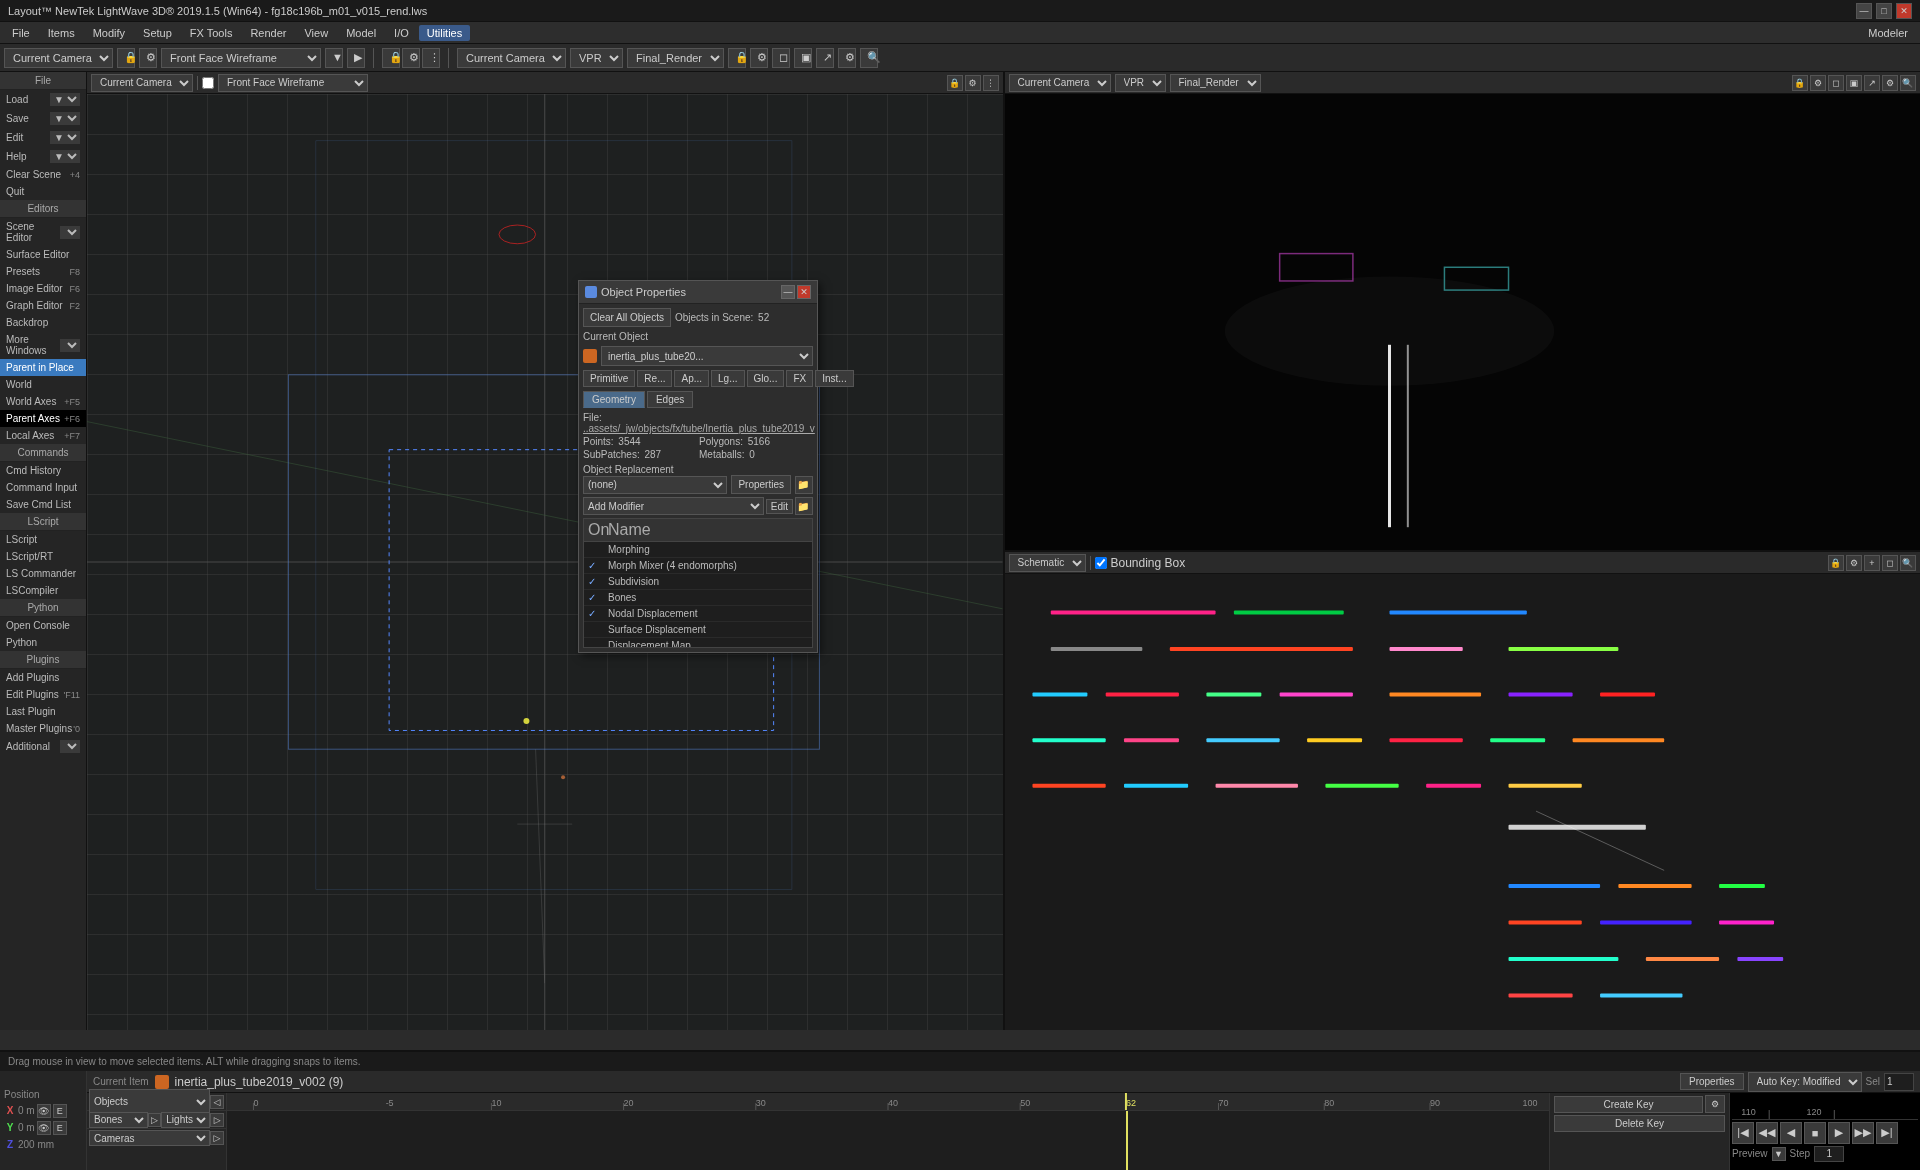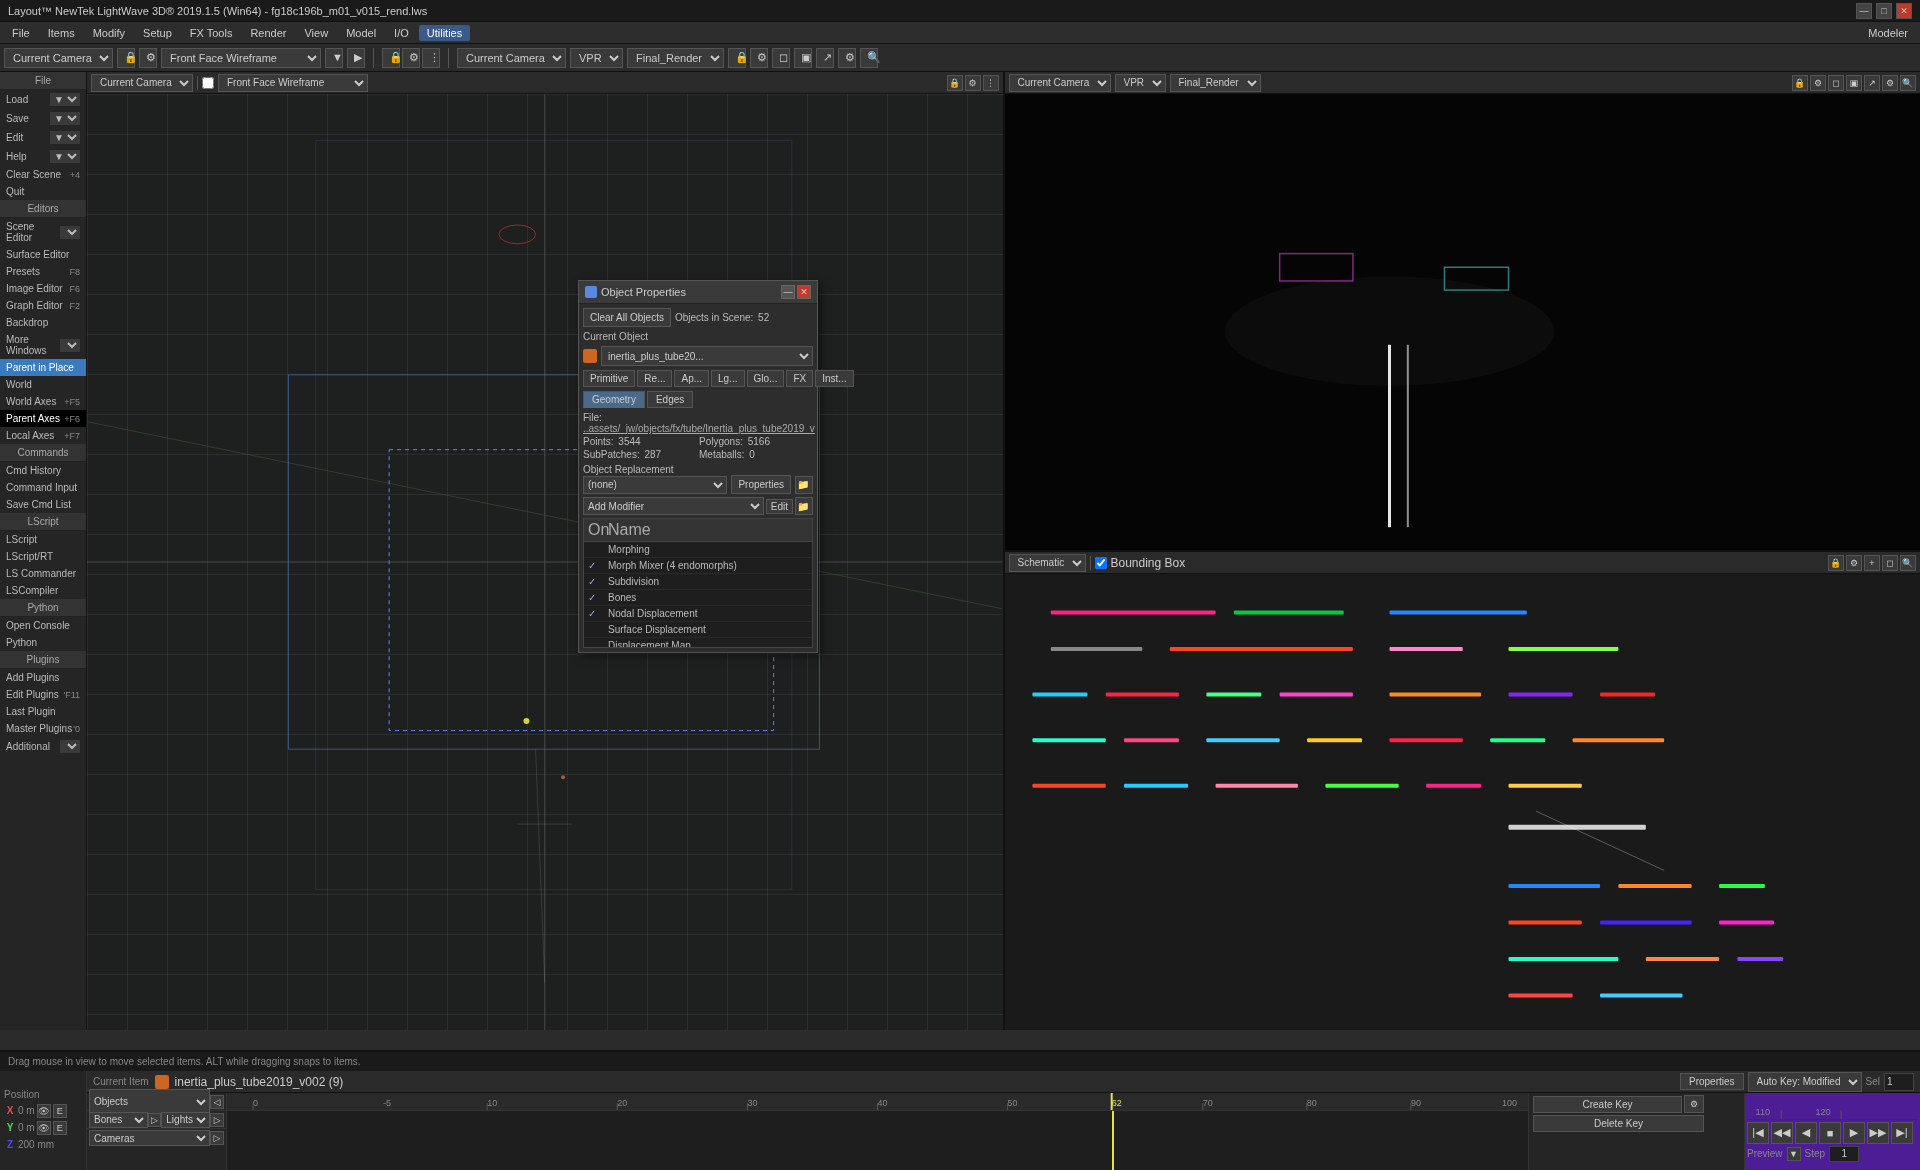--- a/index.html
+++ b/index.html
@@ -1034,21 +1034,21 @@
         <div style="width:180px;flex-shrink:0;background:#252525;border-left:1px solid #333;display:flex;flex-direction:column;padding:2px 4px;gap:2px;">
           <div style="display:flex;align-items:center;gap:2px;">
             <button style="background:#3a3a3a;border:1px solid #555;color:#ccc;font-size:10px;padding:2px 6px;cursor:pointer;flex:1;">Create Key</button>
             <div class="vp-btn" style="width:20px;height:18px;font-size:9px;">⚙</div>
           </div>
           <div style="display:flex;align-items:center;gap:2px;">
             <button style="background:#3a3a3a;border:1px solid #555;color:#ccc;font-size:10px;padding:2px 6px;cursor:pointer;flex:1;">Delete Key</button>
           </div>
         </div>
 
-        <div style="width:176px;flex-shrink:0;background:#4c1d95;border-left:1px solid #333;display:flex;flex-direction:column;justify-content:center;padding:2px;margin-left:36px;">
+        <div style="width:191px;flex-shrink:0;background:#000000;border-left:1px solid #333;display:flex;flex-direction:column;justify-content:center;padding:2px;">
 
           <div style="display:flex;align-items:center;height:18px;border-bottom:1px solid #333;margin-bottom:2px;">
             <svg style="width:100%;height:100%;">
               <text x="5%" y="13" font-size="9" fill="#888">110</text>
               <line x1="20%" y1="8" x2="20%" y2="18" stroke="#555"></line>
               <text x="40%" y="13" font-size="9" fill="#888">120</text>
               <line x1="55%" y1="8" x2="55%" y2="18" stroke="#555"></line>
             </svg>
           </div>
 

